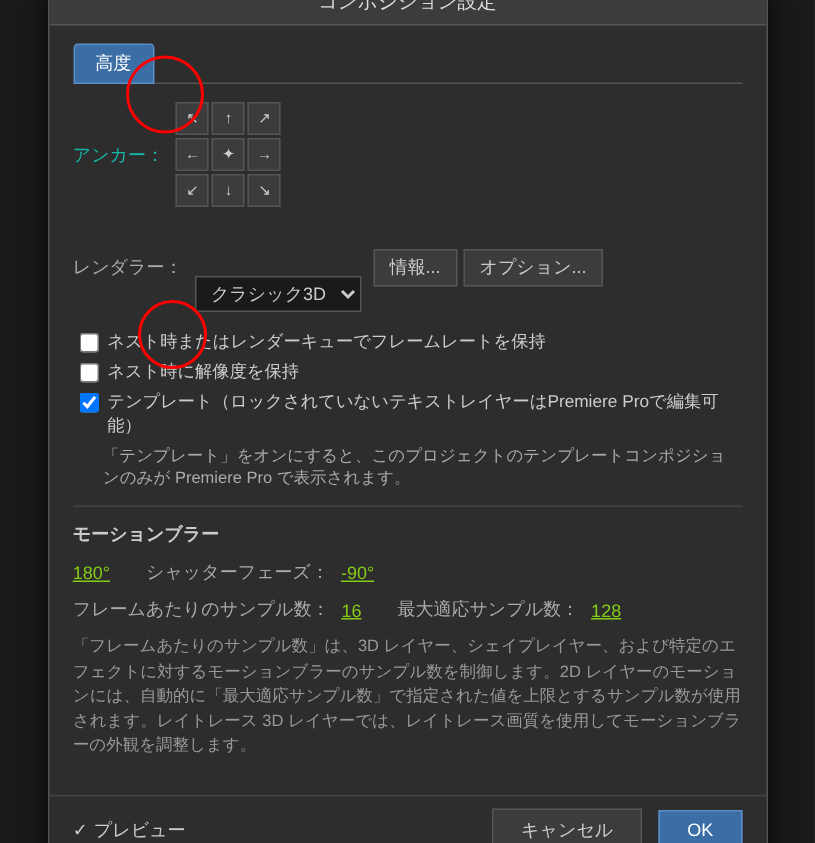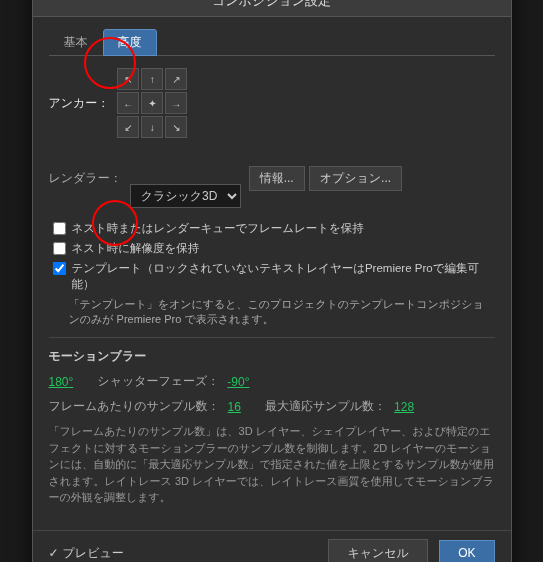--- a/index.html
+++ b/index.html
@@ -69,21 +69,21 @@
       color: #fff;
       border: 1px solid #5a8ec5;
       border-radius: 3px 3px 0 0;
     }
     .anchor-row {
       display: flex;
       align-items: center;
       margin-bottom: 10px;
     }
     .anchor-label {
-      color: #e5e5e5;
+      color: #14b8a6;
       margin-right: 8px;
       min-width: 60px;
       text-align: center;
     }
     .anchor-grid {
       display: grid;
       grid-template-columns: repeat(3, 22px);
       grid-template-rows: repeat(3, 22px);
       gap: 2px;
     }
@@ -170,21 +170,21 @@
       margin-bottom: 8px;
     }
     .motion-label {
       color: #aaa;
       min-width: 90px;
       text-align: right;
       margin-right: 8px;
       font-size: 12px;
     }
     .motion-value {
-      color: #22c55e;
+      color: #84cc16;
       font-size: 12px;
       margin-right: 24px;
       cursor: pointer;
       text-decoration: underline;
     }
     .desc-text {
       color: #999;
       font-size: 11px;
       line-height: 1.5;
       margin-bottom: 12px;
@@ -243,23 +243,20 @@
   <div class="circle-highlight" style="width:46px;height:46px;top:215px;left:60px;"></div>
 
   <div class="dialog">
     <div class="title-bar">
       <span>コンポジション設定</span>
     </div>
     <div class="content">
 
 
       <div class="tabs">
-        <div class="tab">
-          <span>基本</span>
-        </div>
         <div class="tab active">
           <span>高度</span>
         </div>
       </div>
 
       <div class="anchor-row">
         <span class="anchor-label">アンカー：</span>
         <div class="anchor-grid">
           <div class="anchor-btn">
             <span>↖</span>

